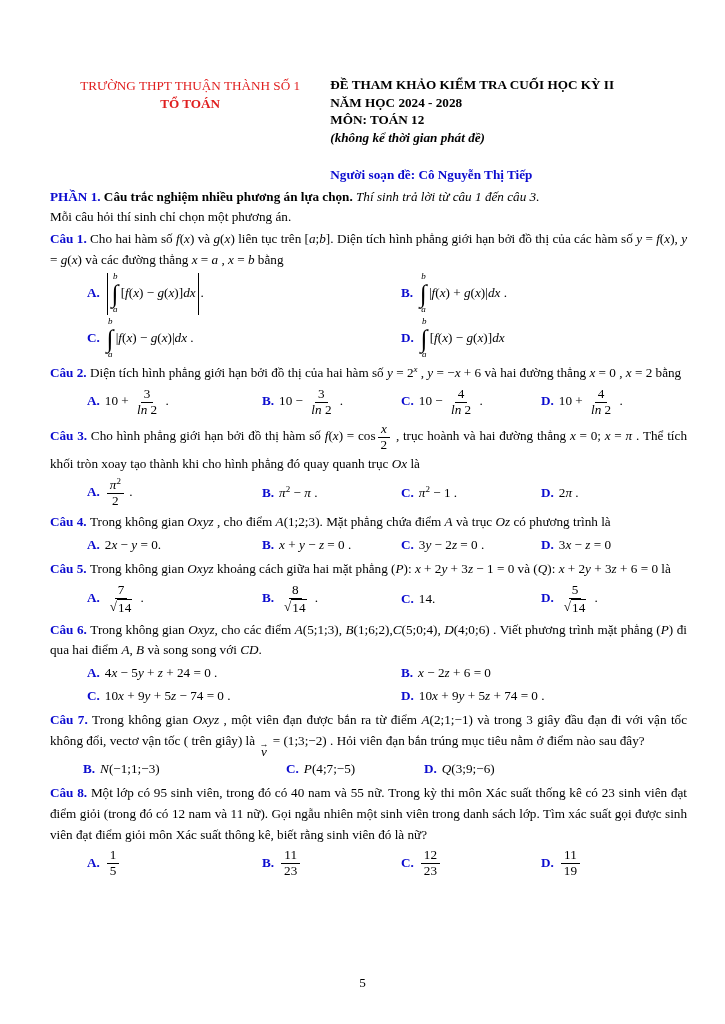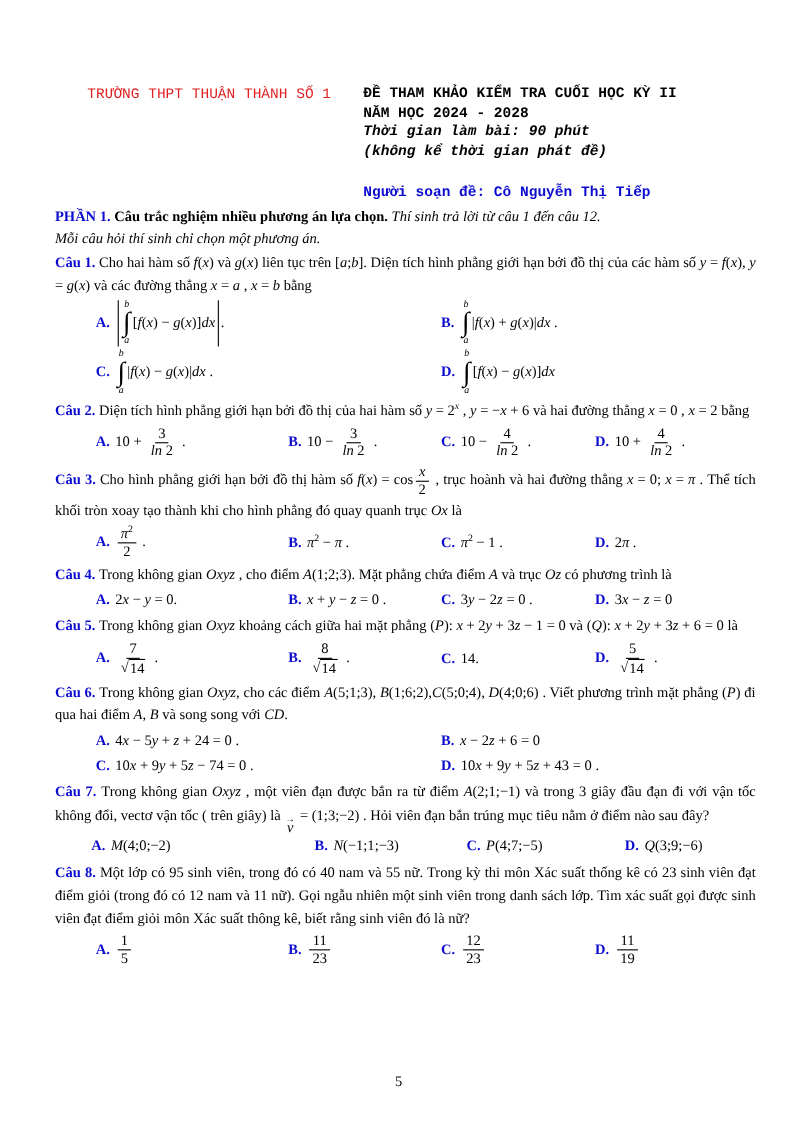--- a/index.html
+++ b/index.html
@@ -3,33 +3,33 @@
 <meta charset="utf-8">
 <style>
   html,body{margin:0;padding:0;background:#ffffff;}
   .page{
     width:725px;height:1024px;margin:0 auto;background:#fff;position:relative;
     box-sizing:border-box;padding:76px 38px 0 50px;overflow:hidden;
     font-family:"Liberation Serif","DejaVu Serif",serif;
     font-size:13.2px;line-height:1.58;color:#000;
   }
   
-  .header{display:flex;font-family:Liberation Mono, monospace;}
+  .header{display:flex;}
   .h-left{width:44%;text-align:center;color:var(--red,#e01f1f);line-height:1.33;padding-top:1px;}
   .h-left .l2{font-weight:bold;}
   .h-right{width:56%;text-align:left;line-height:1.33;}
   .h-right .t{font-weight:bold;}
   .h-right .time{font-weight:bold;font-style:italic;}
   .h-right .author{color:var(--blue,#0b0bcf);font-weight:bold;margin-top:20px;}
   
   .part1{margin-top:3px;text-align:justify;line-height:1.5;}
   .p1-label{color:var(--blue,#0b0bcf);font-weight:bold;}
   .p1-bold{font-weight:bold;}
   .p1-italic{font-style:italic;}
-  .p1-line2{font-style:italic;line-height:1.45;}
+  .p1-line2{line-height:1.45;}
   
   .question{margin-top:3px;}
   .stem{margin:0;text-align:justify;}
   .qlabel{color:var(--blue,#0b0bcf);font-weight:bold;}
   .opts{margin:2px 0 2px 0;}
   .row4{display:grid;grid-template-columns:175px 139px 140px 1fr;padding-left:37px;align-items:center;}
   .row4.wide-first{grid-template-columns:203px 138px 144px 1fr;padding-left:33px;}
   .grid2{display:grid;grid-template-columns:314px 1fr;row-gap:2px;padding-left:37px;align-items:center;}
   .opt{white-space:nowrap;}
   .opt-label{color:var(--blue,#0b0bcf);font-weight:bold;margin-right:5px;}
@@ -55,32 +55,33 @@
   .footer{position:absolute;left:0;right:0;bottom:30px;text-align:center;}
 </style>
 </head>
 <body>
 
 <div class="page" style="--blue: #0b0bcf; --red: #e01f1f;">
 
   <div class="header">
     <div class="h-left">
       <div class="l1">TRƯỜNG THPT THUẬN THÀNH SỐ 1</div>
+      <div class="l2">TỔ TOÁN</div>
     </div>
     <div class="h-right">
       <div class="t">ĐỀ THAM KHẢO KIỂM TRA CUỐI HỌC KỲ II</div>
       <div class="t">NĂM HỌC 2024 - 2028</div>
-      <div class="time">Thời gian làm bài: 90 phút</div>
+      <div class="t">MÔN: TOÁN 12</div>
       <div class="time">(không kể thời gian phát đề)</div>
       <div class="author">Người soạn đề: Cô Nguyễn Thị Tiếp</div>
     </div>
   </div>
 
   <div class="part1">
-    <span class="p1-label">PHẦN 1.</span><span class="p1-bold"> Câu trắc nghiệm nhiều phương án lựa chọn. </span><span class="p1-italic">Thí sinh trả lời từ câu 1 đến câu 12.</span>
+    <span class="p1-label">PHẦN 1.</span><span class="p1-bold"> Câu trắc nghiệm nhiều phương án lựa chọn. </span><span class="p1-italic">Thí sinh trả lời từ câu 1 đến câu 3.</span>
     <div class="p1-line2">Mỗi câu hỏi thí sinh chỉ chọn một phương án.</div>
   </div>
 
   <div id="questions">
       <div class="question">
         <p class="stem"><span class="qlabel">Câu 1. </span><span>Cho hai hàm số </span><span class="math"><span class="it">f</span><span>(</span><span class="it">x</span><span>)</span></span><span> và </span><span class="math"><span class="it">g</span><span>(</span><span class="it">x</span><span>)</span></span><span> liên tục trên </span><span class="math"><span>[</span><span class="it">a</span><span>;</span><span class="it">b</span><span>]</span></span><span>. Diện tích hình phẳng giới hạn bởi đồ thị của các hàm số </span><span class="math"><span class="it">y</span><span> = </span><span class="it">f</span><span>(</span><span class="it">x</span><span>), </span><span class="it">y</span><span> = </span><span class="it">g</span><span>(</span><span class="it">x</span><span>)</span></span><span> và các đường thẳng </span><span class="math"><span class="it">x</span><span> = </span><span class="it">a</span><span> , </span><span class="it">x</span><span> = </span><span class="it">b</span></span><span> bằng</span></p>
         <div class="opts grid2">
           <span class="opt"><span class="opt-label">A.</span><span class="opt-body"><span class="tallbar"></span><span class="intwrap">
                 <span class="bound">b</span>
                 <span class="intsym">∫</span>
@@ -174,30 +175,29 @@
                   </span></span>
               </span><span> .</span></span></span>
         </div>
       </div>
       <div class="question">
         <p class="stem"><span class="qlabel">Câu 6. </span><span>Trong không gian </span><span class="math"><span class="it">Oxyz</span></span><span>, cho các điểm </span><span class="math"><span class="it">A</span><span>(5;1;3), </span><span class="it">B</span><span>(1;6;2),</span><span class="it">C</span><span>(5;0;4), </span><span class="it">D</span><span>(4;0;6)</span></span><span> . Viết phương trình mặt phẳng </span><span class="math"><span>(</span><span class="it">P</span><span>)</span></span><span> đi qua hai điểm </span><span class="math"><span class="it">A</span><span>, </span><span class="it">B</span></span><span> và song song với </span><span class="math"><span class="it">CD</span></span><span>.</span></p>
         <div class="opts grid2">
           <span class="opt"><span class="opt-label">A.</span><span class="opt-body"><span class="math"><span>4</span><span class="it">x</span><span> − 5</span><span class="it">y</span><span> + </span><span class="it">z</span><span> + 24 = 0</span></span><span> .</span></span></span>
           <span class="opt"><span class="opt-label">B.</span><span class="opt-body"><span class="math"><span class="it">x</span><span> − 2</span><span class="it">z</span><span> + 6 = 0</span></span></span></span>
           <span class="opt"><span class="opt-label">C.</span><span class="opt-body"><span class="math"><span>10</span><span class="it">x</span><span> + 9</span><span class="it">y</span><span> + 5</span><span class="it">z</span><span> − 74 = 0</span></span><span> .</span></span></span>
-          <span class="opt"><span class="opt-label">D.</span><span class="opt-body"><span class="math"><span>10</span><span class="it">x</span><span> + 9</span><span class="it">y</span><span> + 5</span><span class="it">z</span><span> + 43 = 0</span></span><span> .</span></span></span>
+          <span class="opt"><span class="opt-label">D.</span><span class="opt-body"><span class="math"><span>10</span><span class="it">x</span><span> + 9</span><span class="it">y</span><span> + 5</span><span class="it">z</span><span> + 74 = 0</span></span><span> .</span></span></span>
         </div>
       </div>
       <div class="question">
         <p class="stem"><span class="qlabel">Câu 7. </span><span>Trong không gian </span><span class="math"><span class="it">Oxyz</span></span><span> , một viên đạn được bắn ra từ điểm </span><span class="math"><span class="it">A</span><span>(2;1;−1)</span></span><span> và trong 3 giây đầu đạn đi với vận tốc không đổi, vectơ vận tốc ( trên giây) là </span><span class="vec">
             <span class="arrow">→</span>
             <span class="vbase">v</span>
           </span><span class="math"><span> = (1;3;−2)</span></span><span> . Hỏi viên đạn bắn trúng mục tiêu nằm ở điểm nào sau đây?</span></p>
         <div class="opts row4 wide-first">
-          <span class="opt"><span class="opt-label">A.</span><span class="opt-body"><span class="math"><span class="it">M</span><span>(4;0;−2)</span></span></span></span>
           <span class="opt"><span class="opt-label">B.</span><span class="opt-body"><span class="math"><span class="it">N</span><span>(−1;1;−3)</span></span></span></span>
           <span class="opt"><span class="opt-label">C.</span><span class="opt-body"><span class="math"><span class="it">P</span><span>(4;7;−5)</span></span></span></span>
           <span class="opt"><span class="opt-label">D.</span><span class="opt-body"><span class="math"><span class="it">Q</span><span>(3;9;−6)</span></span></span></span>
         </div>
       </div>
       <div class="question">
         <p class="stem"><span class="qlabel">Câu 8. </span><span>Một lớp có </span><span class="math"><span>95</span></span><span> sinh viên, trong đó có </span><span class="math"><span>40</span></span><span> nam và </span><span class="math"><span>55</span></span><span> nữ. Trong kỳ thi môn Xác suất thống kê có </span><span class="math"><span>23</span></span><span> sinh viên đạt điểm giỏi (trong đó có </span><span class="math"><span>12</span></span><span> nam và </span><span class="math"><span>11</span></span><span> nữ). Gọi ngẫu nhiên một sinh viên trong danh sách lớp. Tìm xác suất gọi được sinh viên đạt điểm giỏi môn Xác suất thông kê, biết rằng sinh viên đó là nữ?</span></p>
         <div class="opts row4">
           <span class="opt"><span class="opt-label">A.</span><span class="opt-body"><span class="frac">
                 <span class="num"><span class="math"><span>1</span></span></span>

